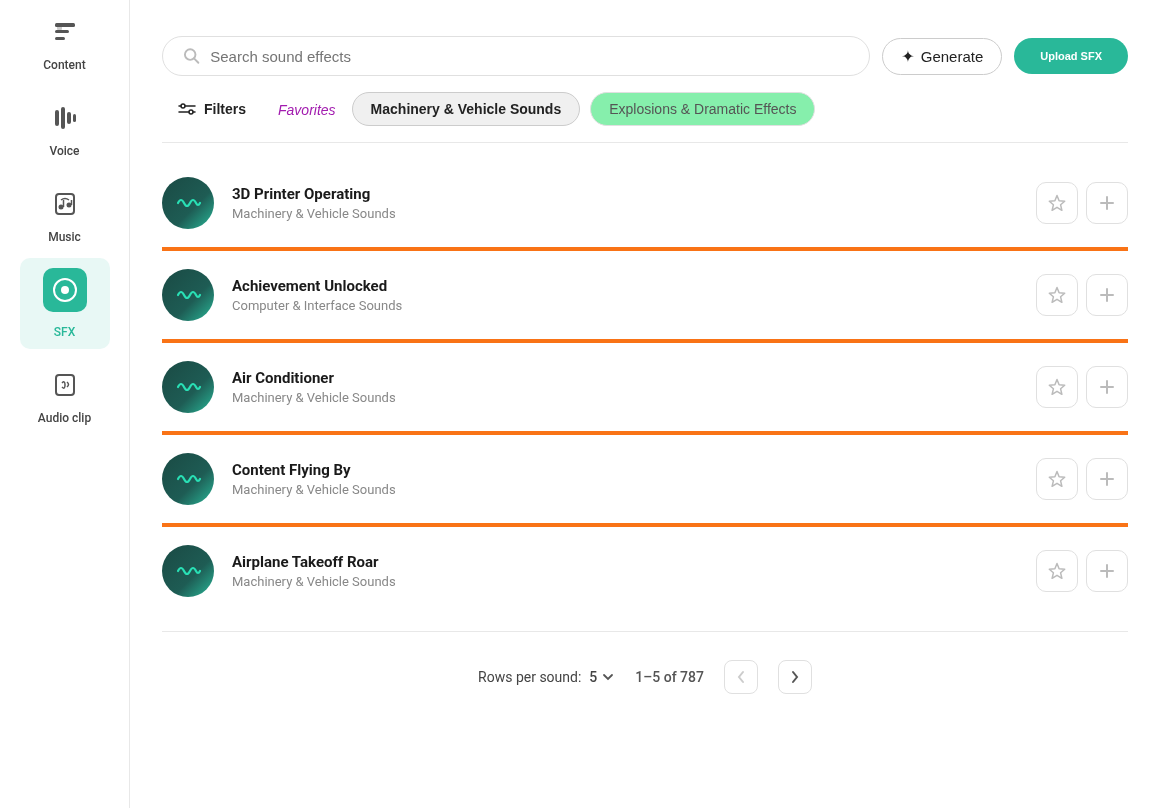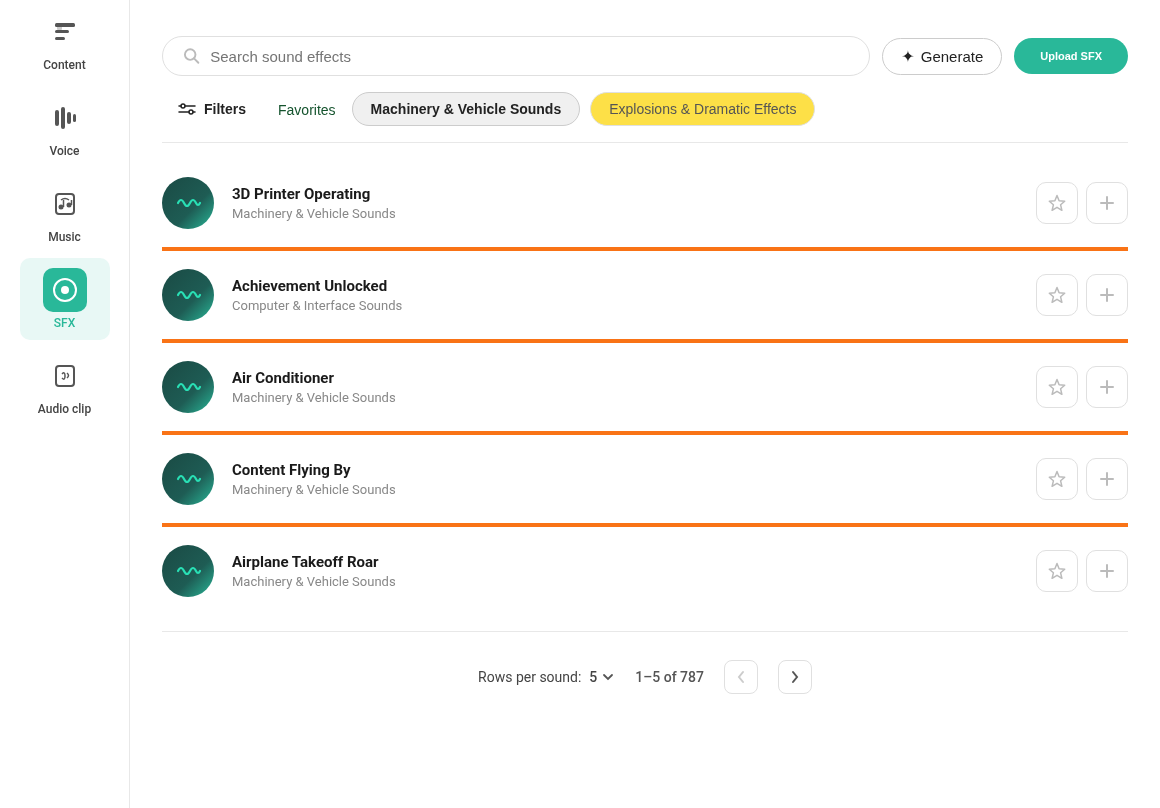--- a/index.html
+++ b/index.html
@@ -51,20 +51,21 @@
       width: 28px;
       height: 28px;
     }
     .sidebar-item .label {
       font-size: 12px;
       color: #444;
       font-weight: 500;
     }
     .sidebar-item.active .label {
       color: #29b899;
+      margin-top: 9px;
     }
 
     
     .main {
       flex: 1;
       padding: 36px 32px;
       display: flex;
       flex-direction: column;
       gap: 16px;
       overflow-y: auto;
@@ -148,35 +149,36 @@
       font-weight: 700;
     }
     .filter-chip {
       padding: 8px 18px;
       border-radius: 22px;
       border: 1.5px solid #e0e0e0;
       font-size: 14px;
       font-weight: 500;
       color: #555;
       cursor: pointer;
-      background: #fde047;
+      background: #86efac;
     }
     .filter-chip.selected {
       background: #f0f0f0;
       border-color: #ccc;
       color: #222;
       font-weight: 600;
     }
     .favorites-link {
       font-size: 14px;
-      color: #14532d;
+      color: #a21caf;
       cursor: pointer;
       padding: 8px 6px;
       background: none;
       border: none;
+      font-style: italic;
     }
 
     
     .divider {
       border: none;
       border-top: 1.5px solid #e8e8e8;
       margin: 0;
     }
 
     

